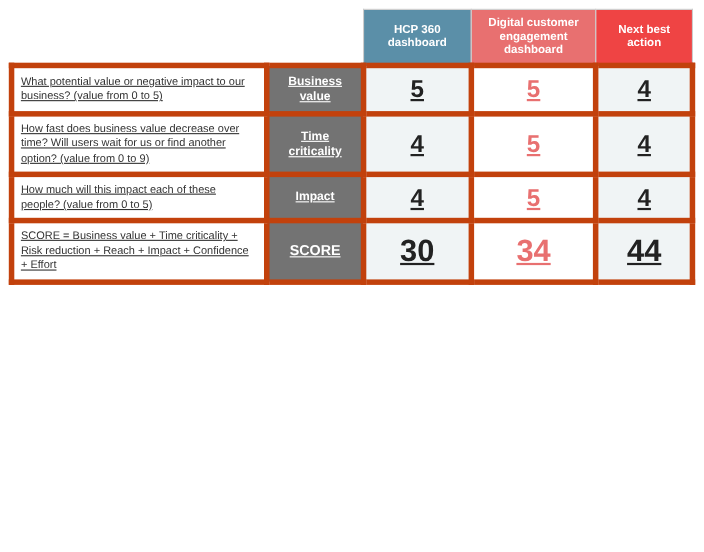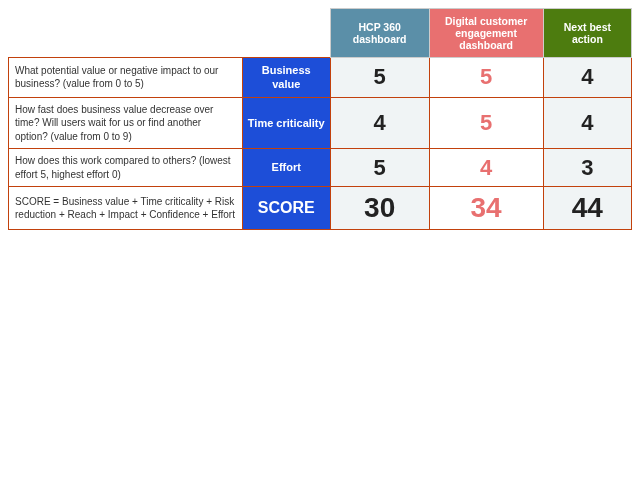--- a/index.html
+++ b/index.html
@@ -35,41 +35,42 @@
     }
     th.col-header-hcp {
       background: #5b8fa8;
       color: #fff;
     }
     th.col-header-digital {
       background: #e87070;
       color: #fff;
     }
     th.col-header-next {
-      background: #4d7c0f;
+      background: #ef4444;
       color: #fff;
     }
     th.col-header-empty {
       background: #fff;
       border: none;
     }
 
     tbody tr td {
-      border: 1px solid #c2410c;
+      border: 5px solid #c2410c;
       vertical-align: middle;
       padding: 5px 6px;
+      text-decoration: underline;
     }
     td.question-cell {
       font-size: 10px;
       color: #333;
       line-height: 1.35;
       background: #fff;
     }
     td.label-cell {
-      background: #1d4ed8;
+      background: #737373;
       color: #fff;
       text-align: center;
       font-weight: bold;
       font-size: 11px;
       line-height: 1.3;
       padding: 5px 4px;
     }
     td.value-cell {
       text-align: center;
       font-size: 22px;
@@ -86,21 +87,21 @@
       background: #f0f4f5;
     }
     td.value-cell.next-val {
       color: #222;
       background: #f0f4f5;
     }
     tr.score-row td.value-cell {
       font-size: 28px;
     }
     tr.score-row td.label-cell {
-      font-size: 16px;
+      font-size: 13px;
     }
   </style>
 </head>
 <body>
 
 <div class="table-container">
   <table>
     <colgroup>
       <col class="col-question">
       <col class="col-label">
@@ -126,25 +127,25 @@
           <td class="value-cell next-val">4</td>
         </tr>
         <tr>
           <td class="question-cell">How fast does business value decrease over time? Will users wait for us or find another option? (value from 0 to 9)</td>
           <td class="label-cell">Time criticality</td>
           <td class="value-cell hcp-val">4</td>
           <td class="value-cell digital-val">5</td>
           <td class="value-cell next-val">4</td>
         </tr>
         <tr>
-          <td class="question-cell">How does this work compared to others? (lowest effort 5, highest effort 0)</td>
-          <td class="label-cell">Effort</td>
-          <td class="value-cell hcp-val">5</td>
-          <td class="value-cell digital-val">4</td>
-          <td class="value-cell next-val">3</td>
+          <td class="question-cell">How much will this impact each of these people? (value from 0 to 5)</td>
+          <td class="label-cell">Impact</td>
+          <td class="value-cell hcp-val">4</td>
+          <td class="value-cell digital-val">5</td>
+          <td class="value-cell next-val">4</td>
         </tr>
         <tr class="score-row">
           <td class="question-cell">SCORE = Business value + Time criticality + Risk reduction + Reach + Impact + Confidence + Effort</td>
           <td class="label-cell">SCORE</td>
           <td class="value-cell hcp-val">30</td>
           <td class="value-cell digital-val">34</td>
           <td class="value-cell next-val">44</td>
         </tr>
       </tbody>
   </table>

